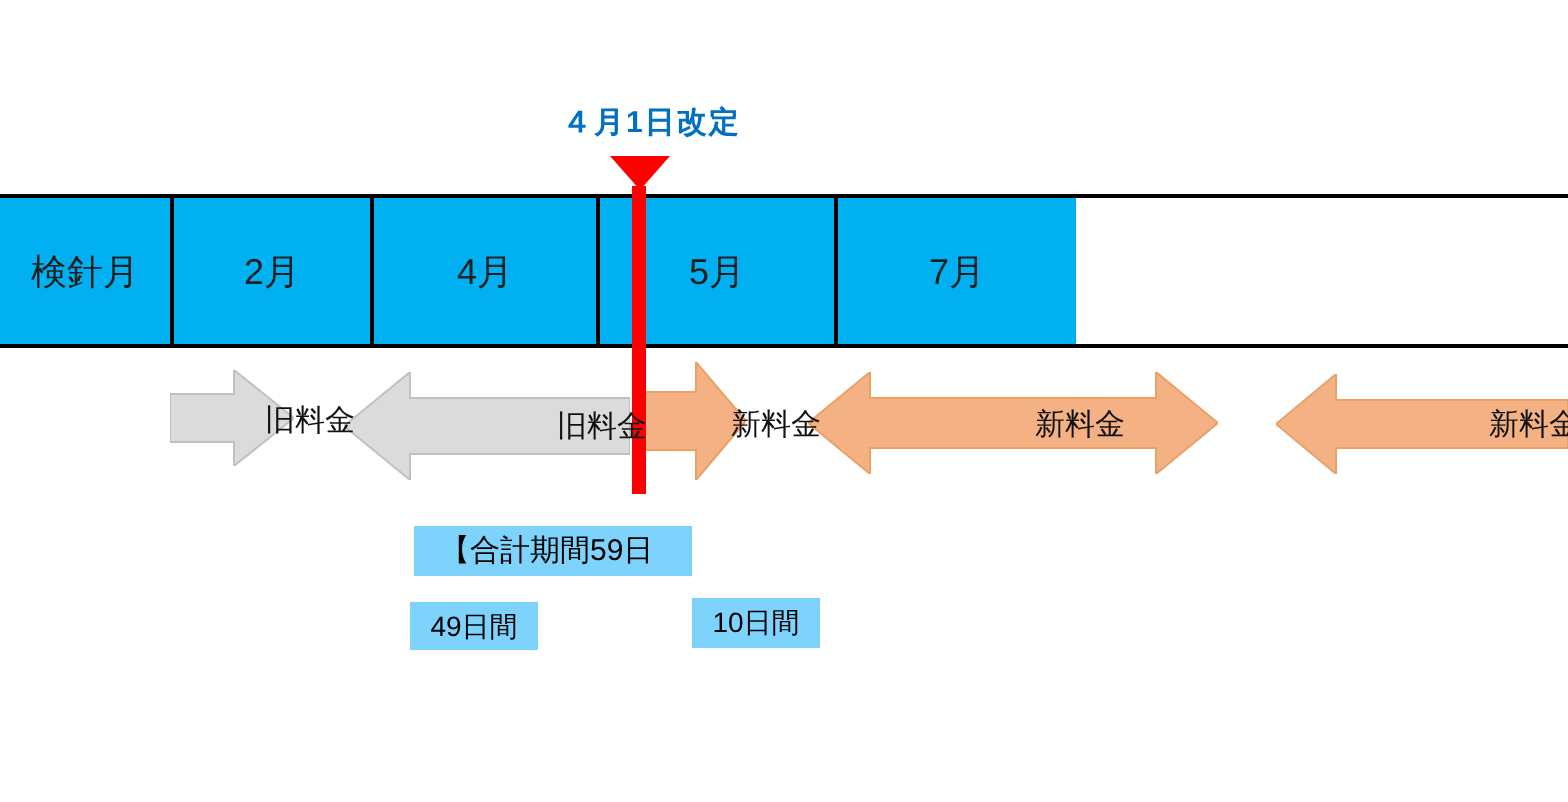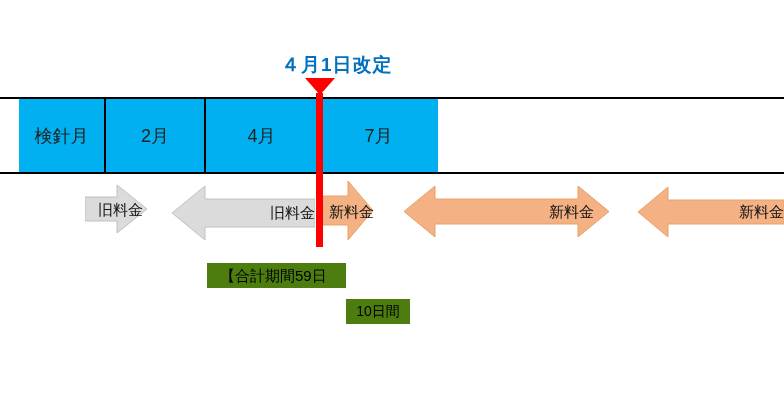--- a/index.html
+++ b/index.html
@@ -14,21 +14,21 @@
     height: 401px;
     background: #ffffff;
     overflow: hidden;
   }
   
   .revision-label {
     position: absolute;
     left: 281px;
     top: 52px;
     width: 90px;
-    font-size: 19px;
+    font-size: 15px;
     font-weight: bold;
     color: #0070C0;
     letter-spacing: 1px;
     white-space: nowrap;
   }
   .marker-triangle {
     position: absolute;
     left: 305px;
     top: 78px;
     width: 0;
@@ -50,21 +50,20 @@
   .month-row {
     position: absolute;
     left: 0;
     top: 97px;
     width: 784px;
     height: 77px;
     display: flex;
     box-sizing: border-box;
     border-top: 2px solid #000000;
     border-bottom: 2px solid #000000;
-    padding-left: 19px;
   }
   .month-cell {
     box-sizing: border-box;
     background: #00B0F0;
     border-right: 2px solid #000000;
     display: flex;
     align-items: center;
     justify-content: center;
     font-size: 18px;
     color: #1f1f1f;
@@ -72,28 +71,29 @@
   .month-cell:last-child { border-right: none; }
   
   .arrow {
     position: absolute;
   }
   .arrow svg { display: block; }
   .arrow-label {
     position: absolute;
     font-size: 15px;
     color: #111111;
-    text-align: right;
+    text-align: center;
     white-space: nowrap;
     z-index: 6;
+    margin-left: 41px;
   }
   
   .note-box {
     position: absolute;
-    background: #4d7c0f;
+    background: #7dd3fc;
     color: #000000;
     box-sizing: border-box;
     white-space: nowrap;
   }
   .note-total {
     left: 207px;
     top: 263px;
     width: 139px;
     height: 25px;
     font-size: 15px;
@@ -125,20 +125,21 @@
 <div id="canvas">
 
   <div class="revision-label">４月1日改定</div>
   <div class="marker-triangle"></div>
   <div class="marker-line"></div>
 
   <div class="month-row">
     <div class="month-cell" style="width:87px">検針月</div>
     <div class="month-cell" style="width:100px">2月</div>
     <div class="month-cell" style="width:113px">4月</div>
+    <div class="month-cell" style="width:119px">5月</div>
     <div class="month-cell" style="width:119px">7月</div>
   </div>
 
   <div class="arrow" style="left:85px; top:185px;">
     <svg width="62" height="48" viewBox="0 0 62 48">
       <polygon points="0,12 32,12 32,0 62,24 32,48 32,36 0,36" fill="#DBDBDB" stroke="#C0C0C0" stroke-width="1"></polygon>
     </svg>
   </div>
   <div class="arrow-label" style="left:85px; top:201px; width:58px;">旧料金</div>
 
@@ -164,15 +165,16 @@
   <div class="arrow-label" style="left:404px; top:203px; width:190px;">新料金</div>
 
   <div class="arrow" style="left:638px; top:187px;">
     <svg width="146" height="50" viewBox="0 0 146 50">
       <polygon points="0,25 30,0 30,13 146,13 146,37 30,37 30,50" fill="#F4B183" stroke="#E8A266" stroke-width="1"></polygon>
     </svg>
   </div>
   <div class="arrow-label" style="left:668px; top:203px; width:116px;">新料金</div>
 
   <div class="note-box note-total">【合計期間59日</div>
+  <div class="note-box note-days-left">49日間</div>
   <div class="note-box note-days-right">10日間</div>
 
 </div>
 
 </body></html>

